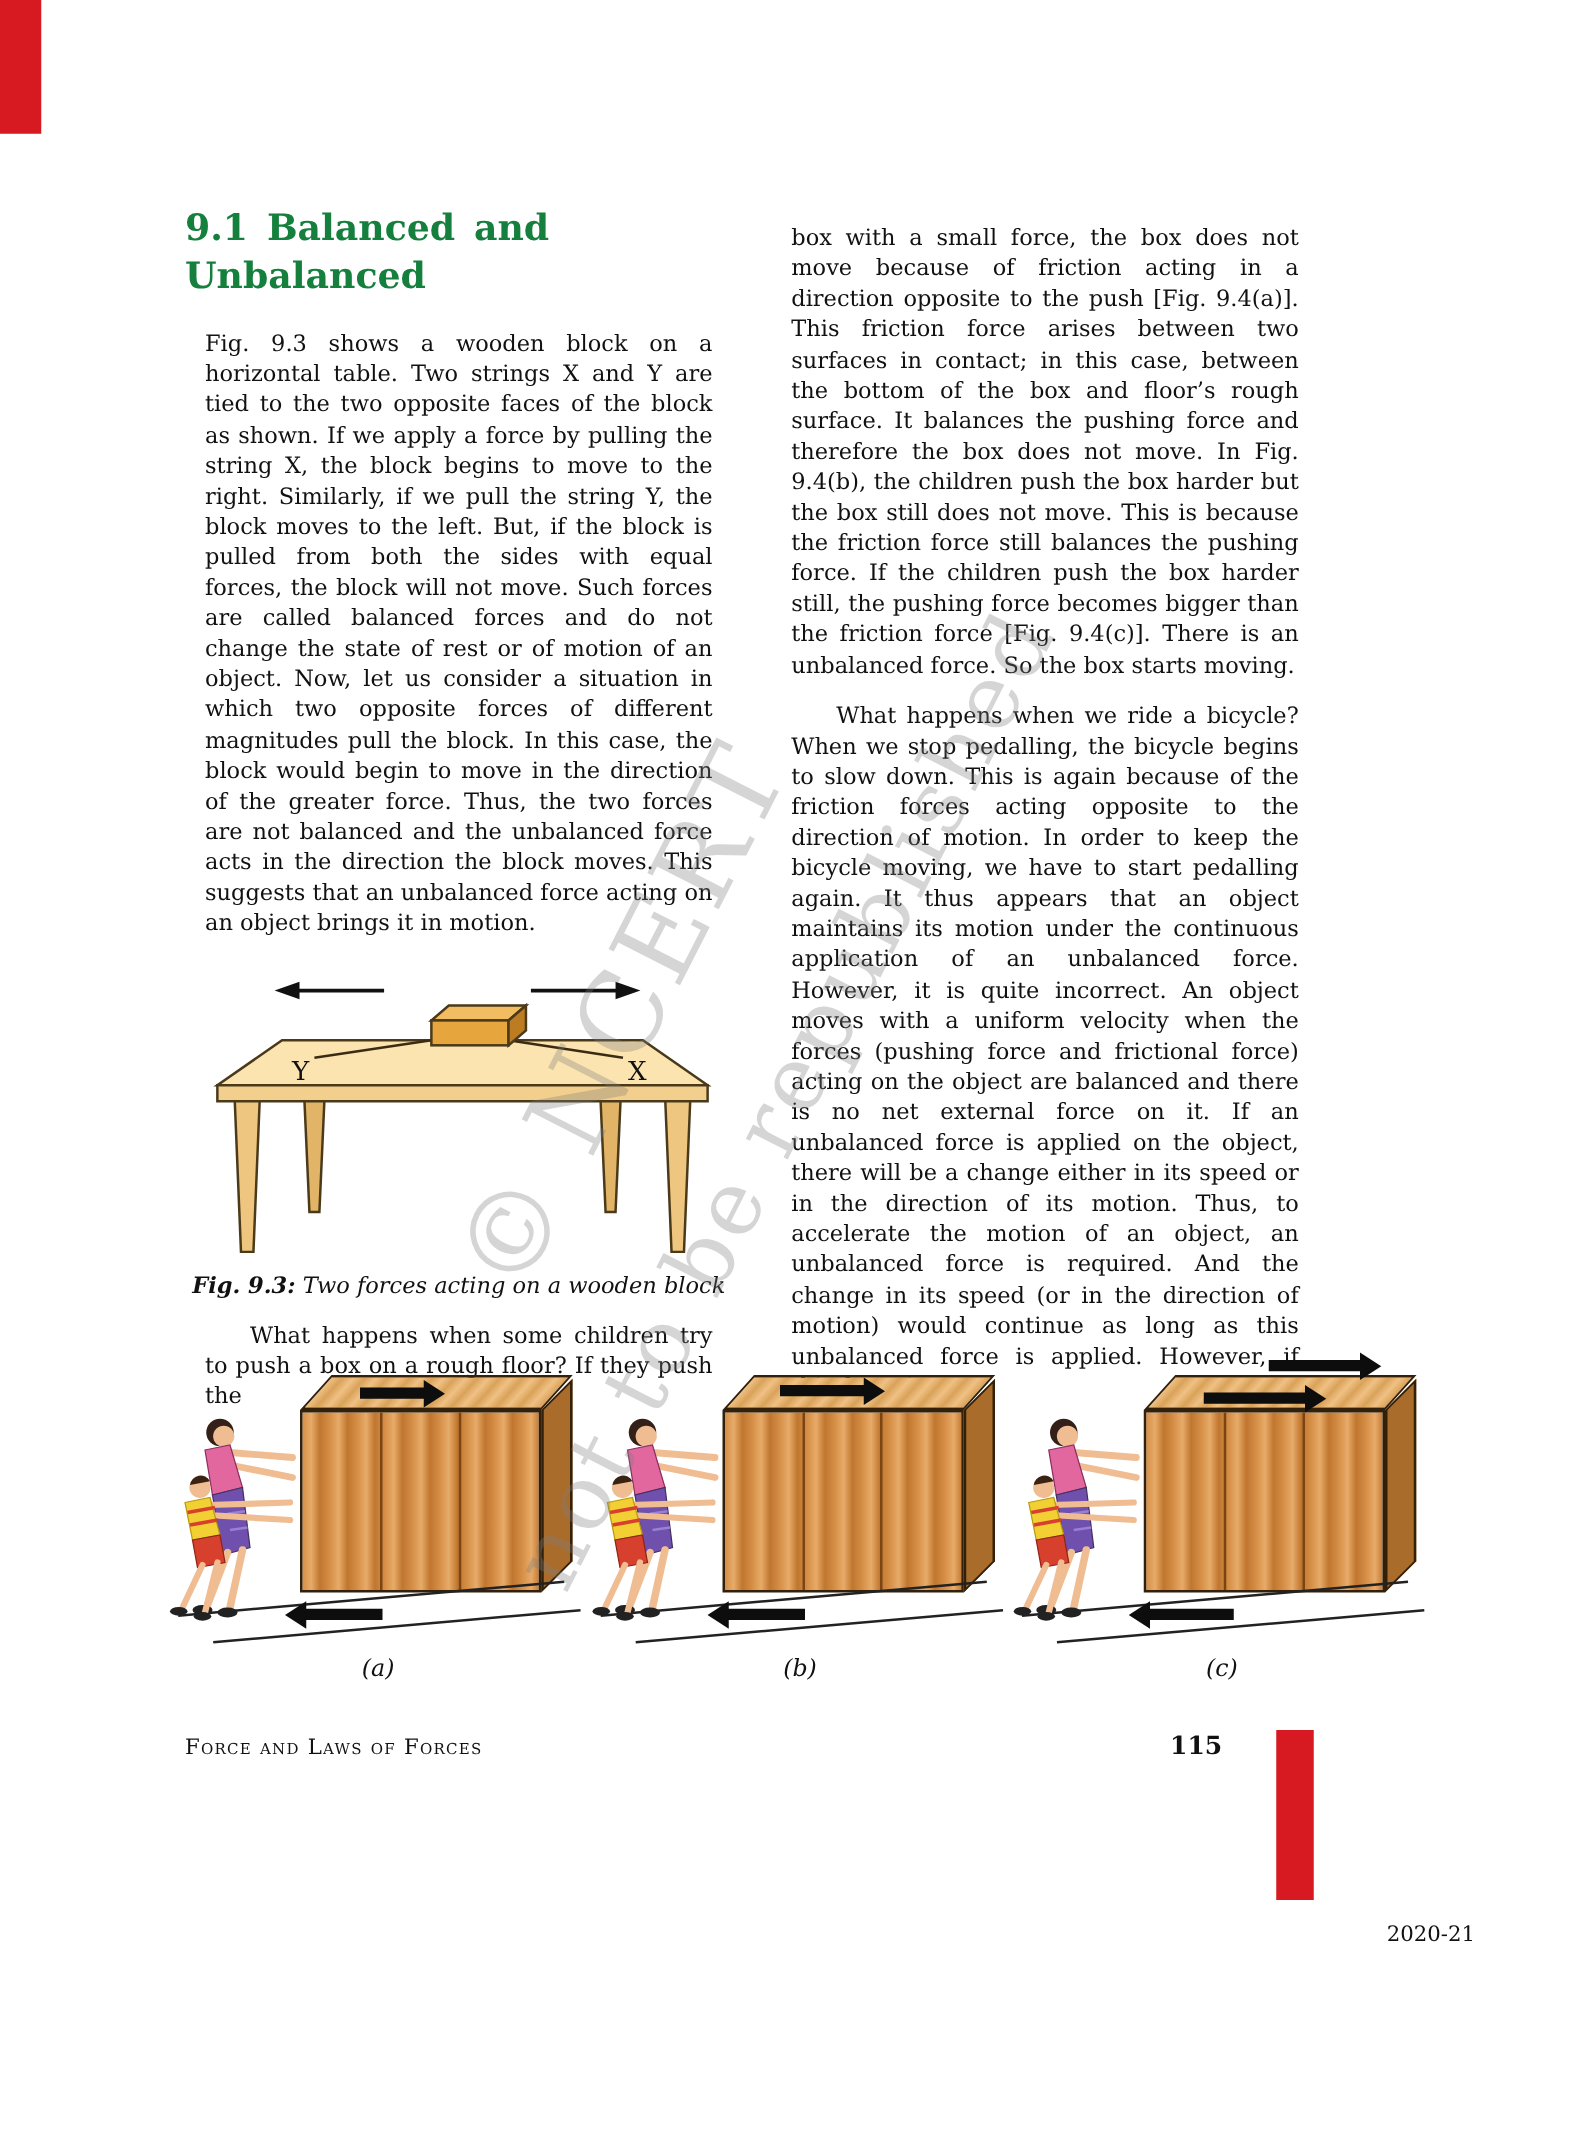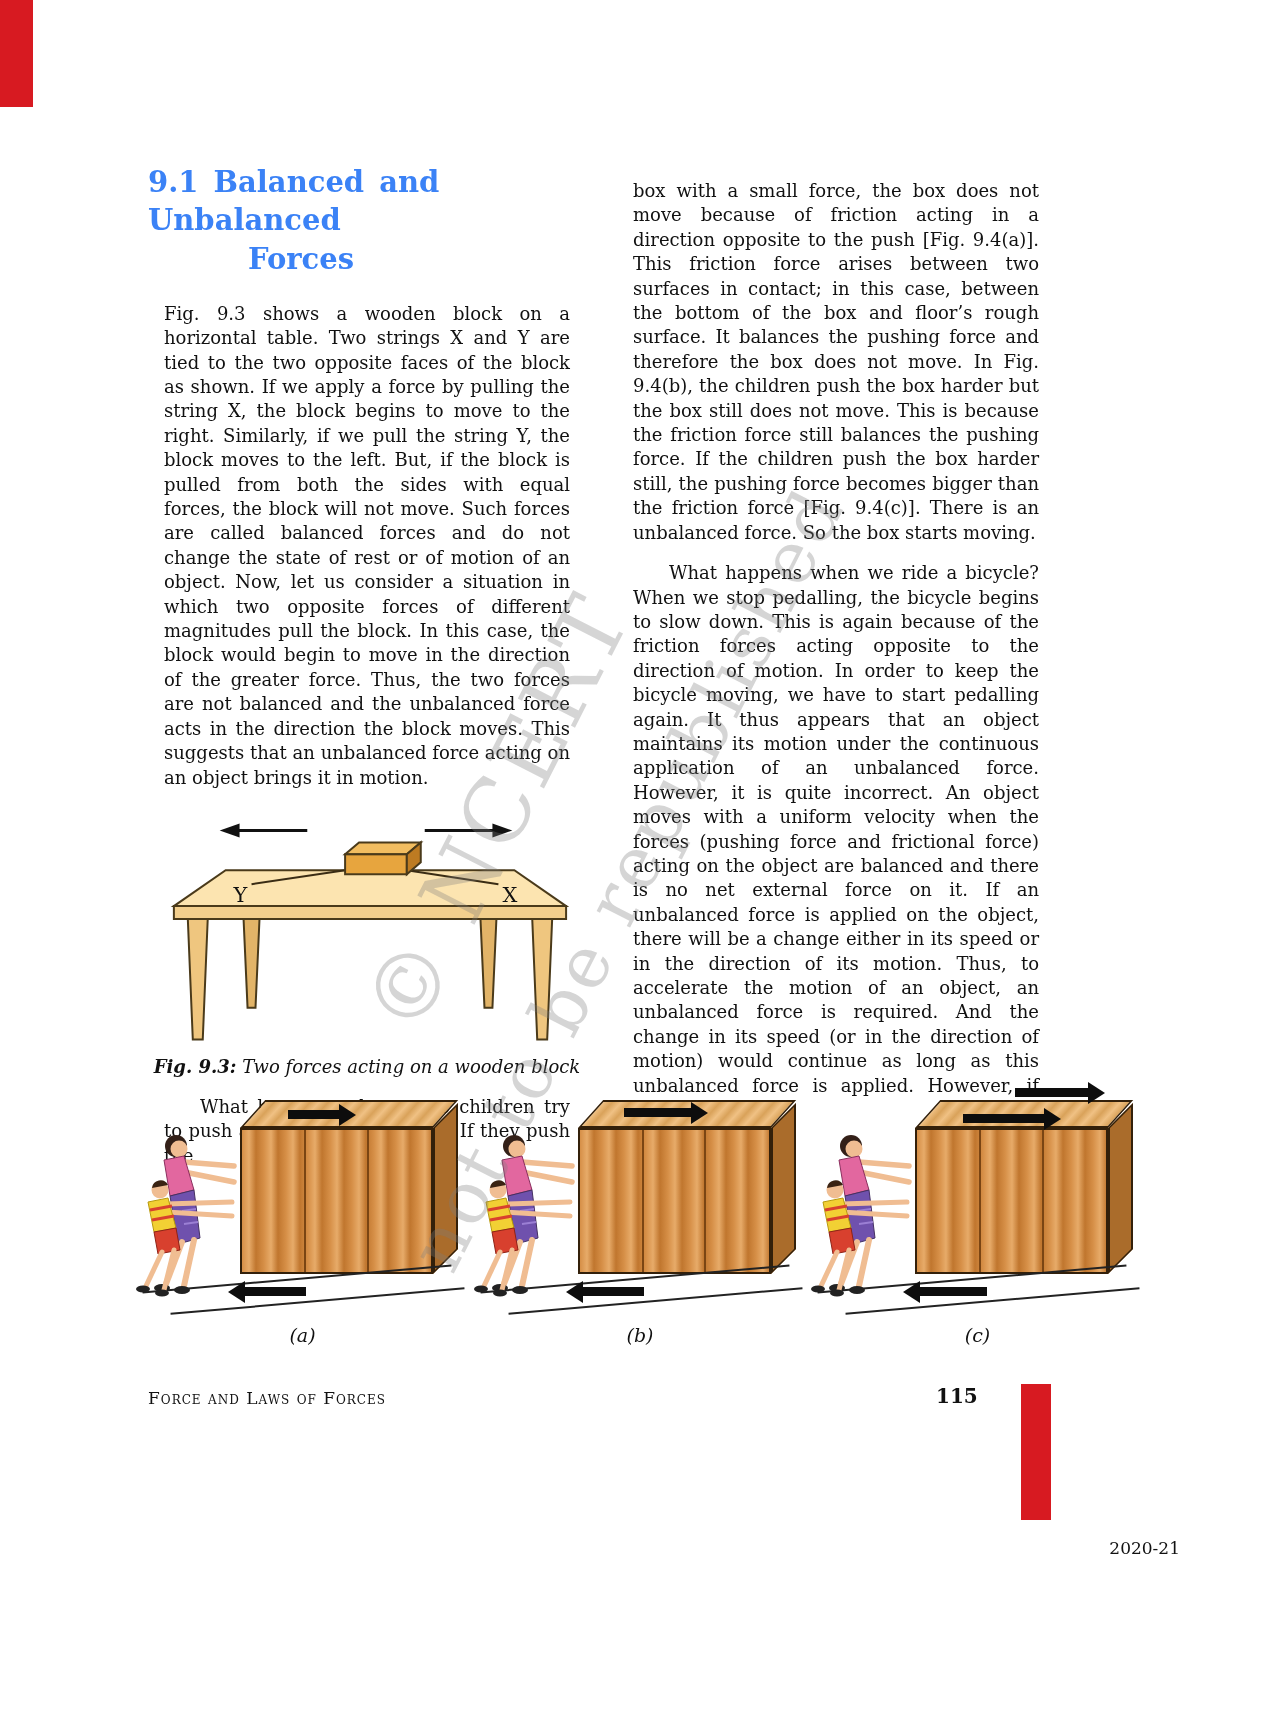--- a/index.html
+++ b/index.html
@@ -5,21 +5,21 @@
   html,body{margin:0;padding:0;background:#ffffff;}
   .page{position:relative;width:1275px;height:1709px;background:#ffffff;
         font-family:"DejaVu Serif","Liberation Serif",serif;color:#111;overflow:hidden;}
 
   .red-corner-top{position:absolute;left:0;top:0;width:33px;height:107px;background:#d71a21;}
 
   .col{position:absolute;top:163px;}
   .col-left{left:148px;width:438px;}
   .col-right{left:617px;width:438px;}
 
-  .heading{margin:0 0 24px 0;font-size:29px;font-weight:bold;line-height:1.32;word-spacing:5px;color:#3b82f6;}
+  .heading{margin:0 0 24px 0;font-size:29px;font-weight:bold;line-height:1.32;word-spacing:5px;color:#15803d;}
   .h-line1{display:block;}
   .h-line2{display:block;padding-left:100px;}
 
   .body-text{margin:16px;font-size:18px;line-height:24.4px;text-align:justify;}
   .indent{text-indent:36px;}
 
   .fig93{margin:24px 0 0 0;text-align:center;}
   .fig93-svg{display:block;margin:0 auto;width:438px;height:232px;}
   .caption{margin-top:10px;font-size:18px;}
   .cap-label{font-weight:bold;font-style:italic;}
@@ -66,21 +66,20 @@
 </head>
 <body>
 
 <div class="page">
 
   <div class="red-corner-top"></div>
 
   <div class="col col-left">
     <h2 class="heading">
       <span class="h-line1">9.1 Balanced and Unbalanced</span>
-      <span class="h-line2">Forces</span>
     </h2>
     <p class="body-text">Fig. 9.3 shows a wooden block on a horizontal table. Two strings X and Y are tied to the two opposite faces of the block as shown. If we apply a force by pulling the string X, the block begins to move to the right. Similarly, if we pull the string Y, the block moves to the left. But, if the block is pulled from both the sides with equal forces, the block will not move. Such forces are called balanced forces and do not change the state of rest or of motion of an object. Now, let us consider a situation in which two opposite forces of different magnitudes pull the block. In this case, the block would begin to move in the direction of the greater force. Thus, the two forces are not balanced and the unbalanced force acts in the direction the block moves. This suggests that an unbalanced force acting on an object brings it in motion.</p>
 
     <figure class="fig93" style="margin-left:0;margin-right:0;">
       <svg class="fig93-svg" viewBox="0 0 440 232">
 
         <polygon points="78,56 368,56 420,92 26,92" fill="#fce4b0" stroke="#4a3a1a" stroke-width="2"></polygon>
         <polygon points="26,92 420,92 420,105 26,105" fill="#f3cf8d" stroke="#4a3a1a" stroke-width="2"></polygon>
 
         <g>

